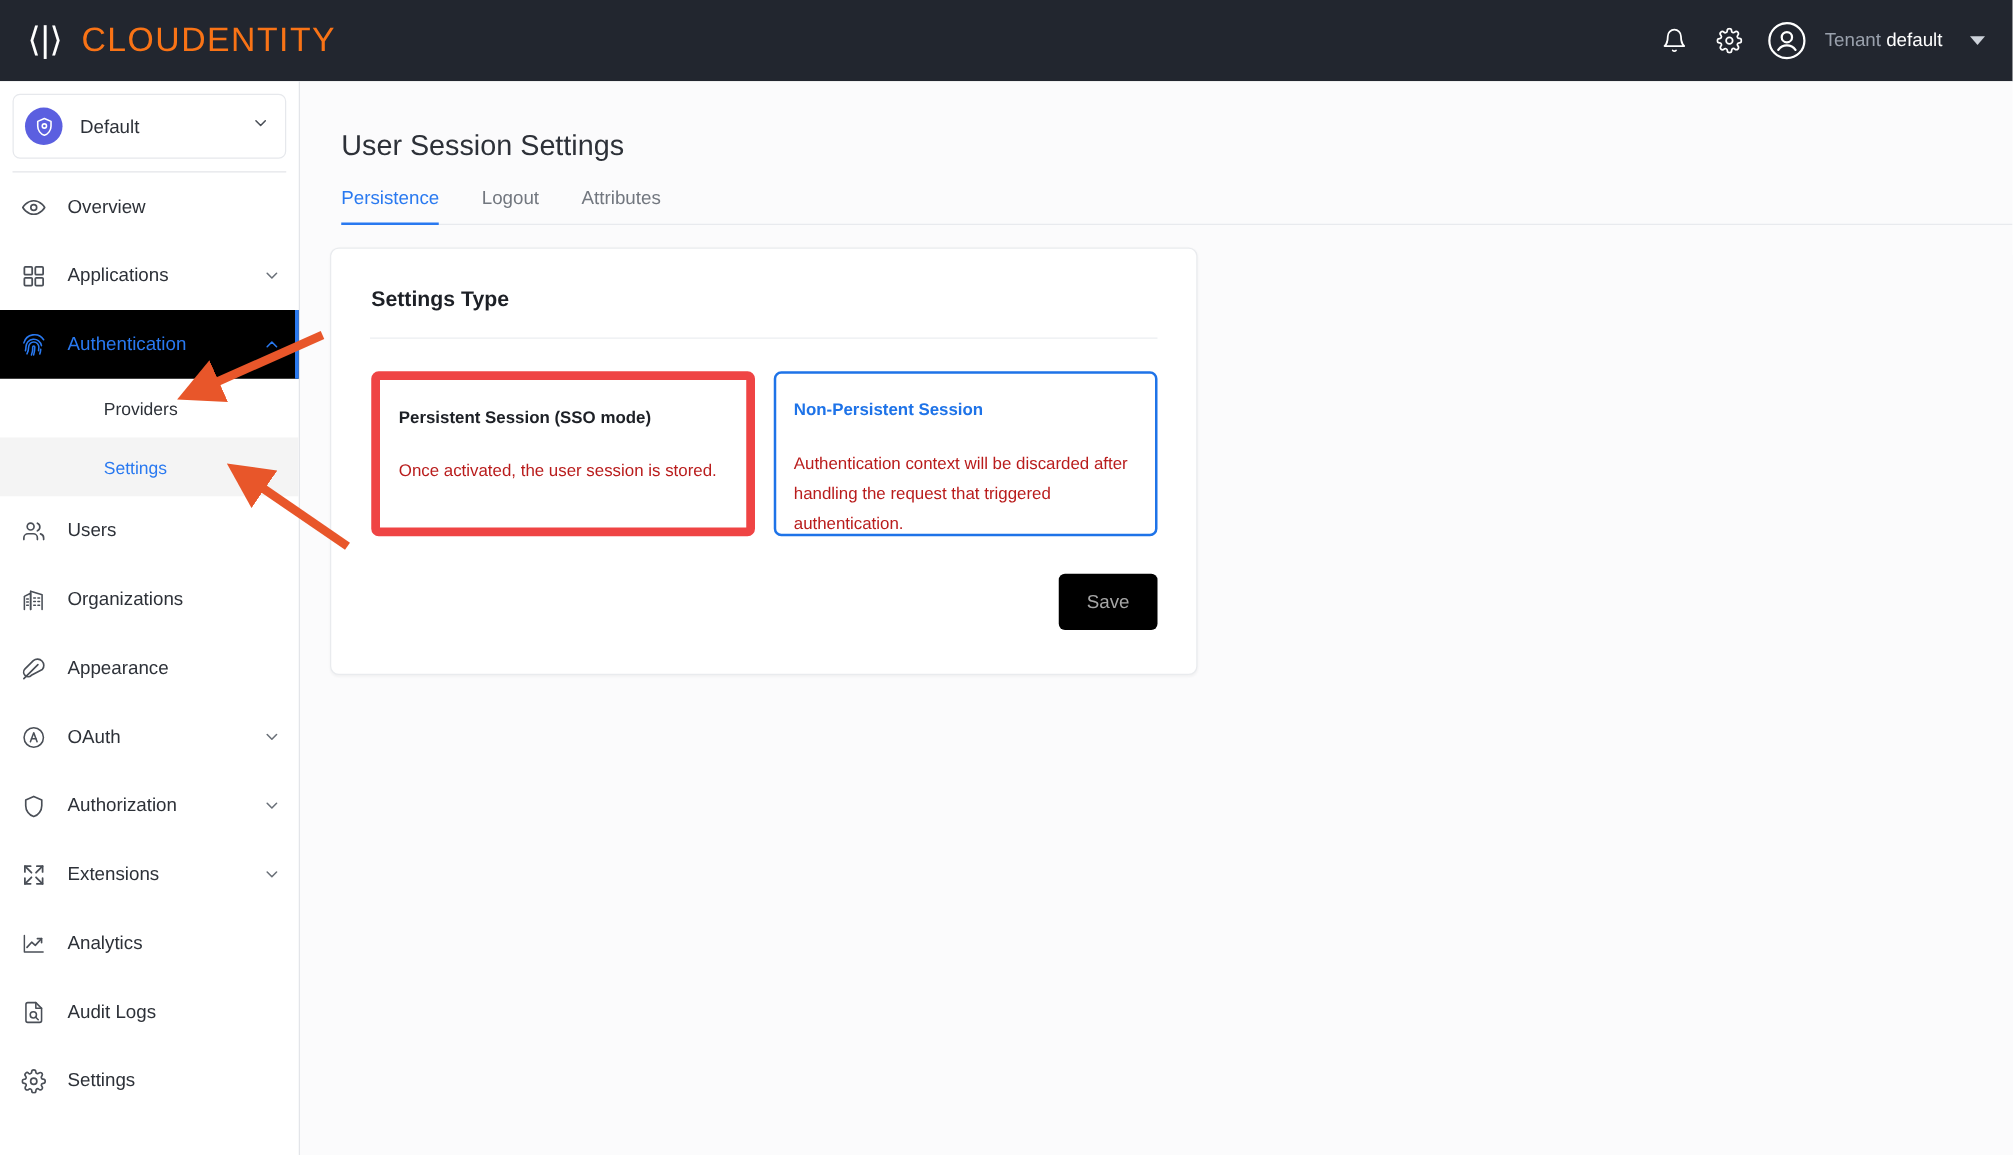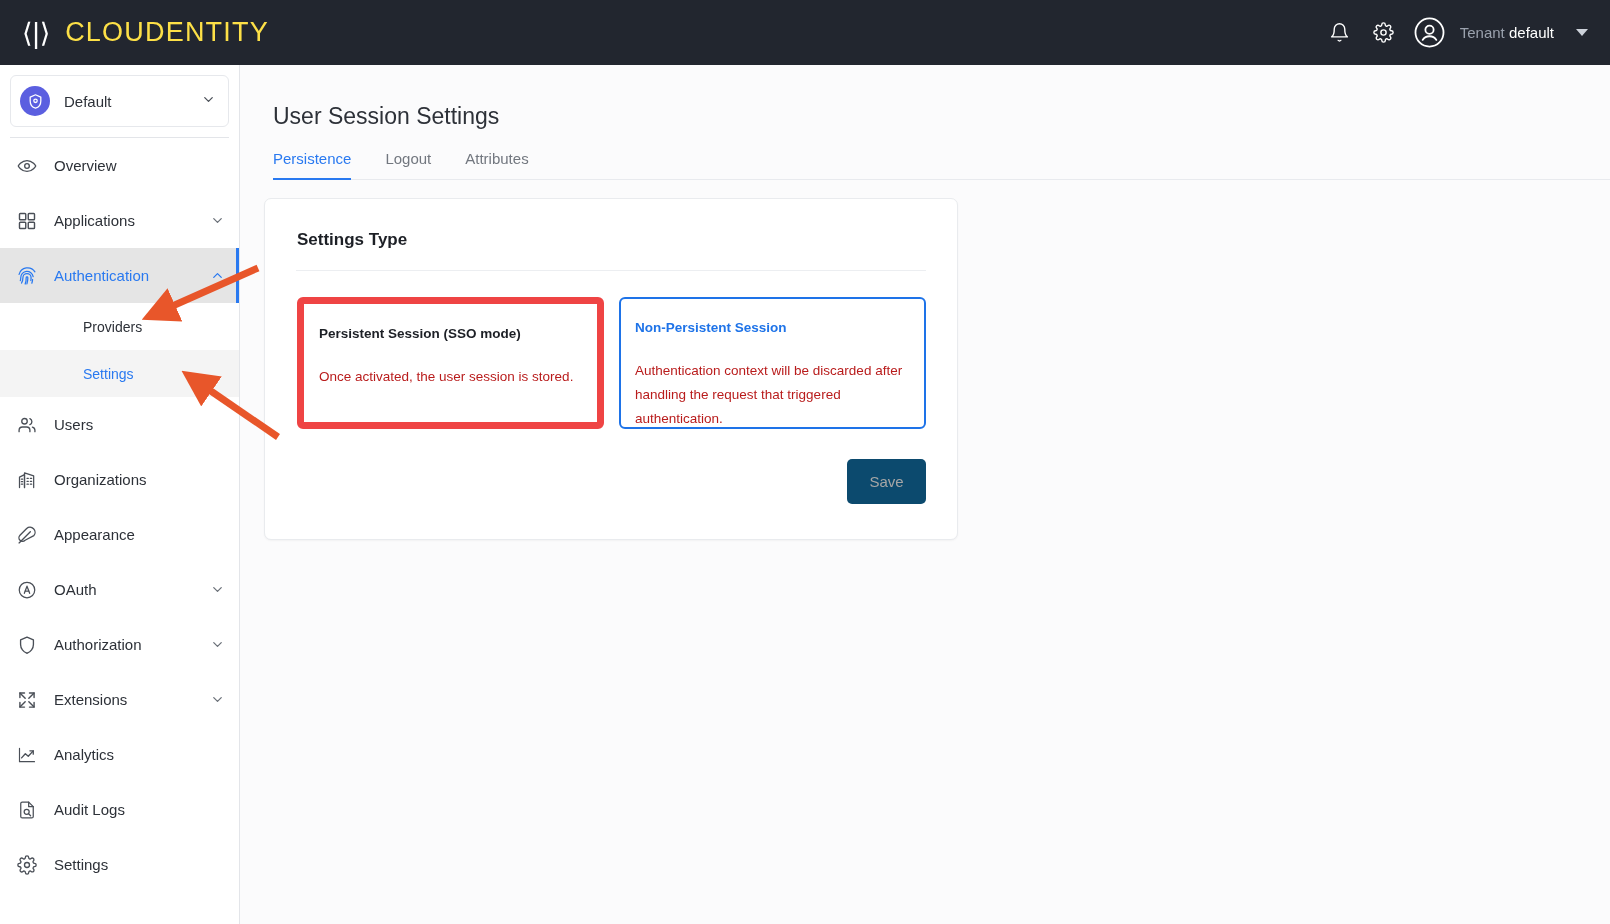--- a/index.html
+++ b/index.html
@@ -25,21 +25,21 @@
   }
   #brand { display: flex; align-items: center; gap: 16px; }
   #brand-mark {
     color: #ffffff;
     font-size: 27px;
     letter-spacing: -1px;
     line-height: 1;
     font-family: "DejaVu Sans", sans-serif;
   }
   #brand-name {
-    color: #fde047;
+    color: #f97316;
     font-size: 27px;
     letter-spacing: 1.2px;
     font-weight: 400;
     line-height: 1;
   }
   #topbar-right { display: flex; align-items: center; gap: 0; }
   .top-icon-btn {
     width: 44px; height: 44px;
     display: flex; align-items: center; justify-content: center;
     color: #ffffff;
@@ -115,21 +115,21 @@
   .nav-label {
     margin-left: 14px;
     font-size: 15px;
     color: #2d3138;
     flex: 1;
     white-space: nowrap;
   }
   .nav-caret { color: #6a7078; display: flex; align-items: center; }
 
   .nav-item.active {
-    background: #e5e5e5;
+    background: #000000;
   }
   .nav-item.active .nav-label { color: #2979f0; }
   .nav-item.active .nav-caret { color: #2979f0; }
   .nav-item.active::after {
     content: "";
     position: absolute;
     right: -1px; top: 0; bottom: 0;
     width: 4px;
     background: #2979f0;
   }
@@ -229,21 +229,21 @@
     line-height: 24px;
     color: #b91c1c;
   }
   #save-row {
     display: flex;
     justify-content: flex-end;
     padding: 30px 31px 35px 0;
   }
   #save-button {
     width: 79px; height: 45px;
-    background: #0c4a6e;
+    background: #000000;
     border: none;
     border-radius: 5px;
     color: #a6a6a6;
     font-size: 15px;
     font-family: "Liberation Sans", sans-serif;
     cursor: default;
   }
 
   
   #annotations {

